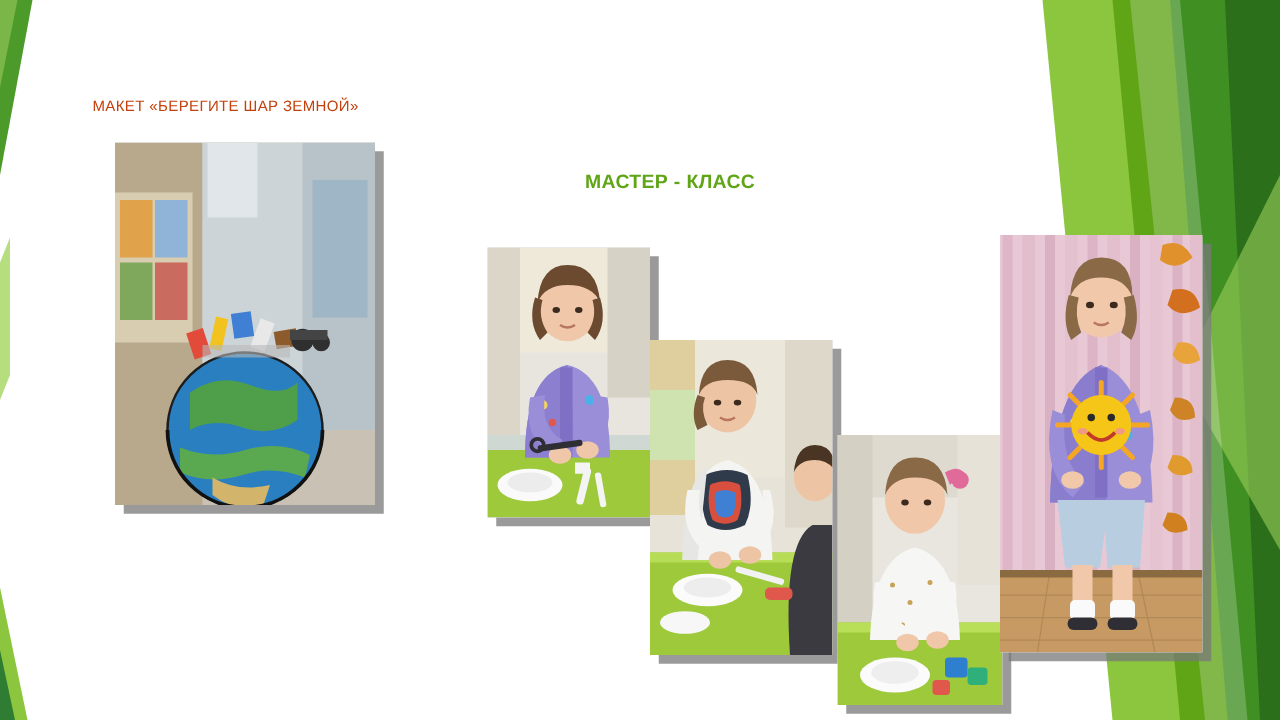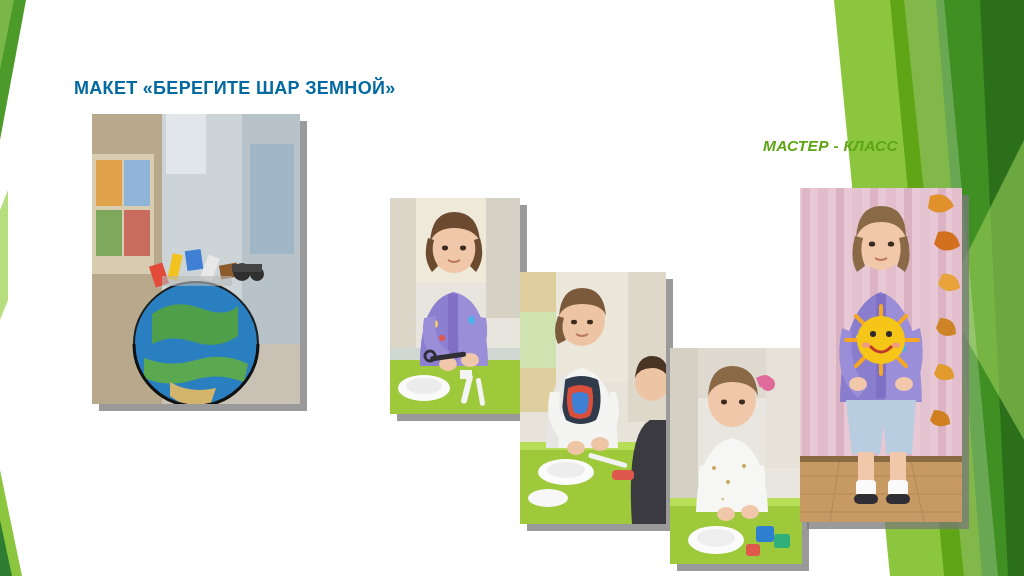--- a/index.html
+++ b/index.html
@@ -38,38 +38,37 @@
     width: 230px;
     height: 576px;
     overflow: hidden;
   }
 
   
   .title-left {
     position: absolute;
     left: 74px;
     top: 78px;
-    font-size: 18px;
-    font-weight: bold;
+    font-size: 12px;
+    font-weight: normal;
     letter-spacing: 0.3px;
-    color: #0369a1;
+    color: #c2410c;
     white-space: nowrap;
   }
   .title-right {
     position: absolute;
     left: 468px;
     top: 135px;
     width: 430px;
-    text-align: right;
+    text-align: left;
     font-size: 15.5px;
     font-weight: bold;
     line-height: 1.45;
     letter-spacing: 0.3px;
     color: #5fa516;
-    font-style: italic;
   }
 
   
   .photo {
     position: absolute;
     overflow: hidden;
     background: #cfcfcf;
     box-shadow: 7px 7px 0 0 rgba(120,120,120,0.75);
   }
   .photo .inner {

